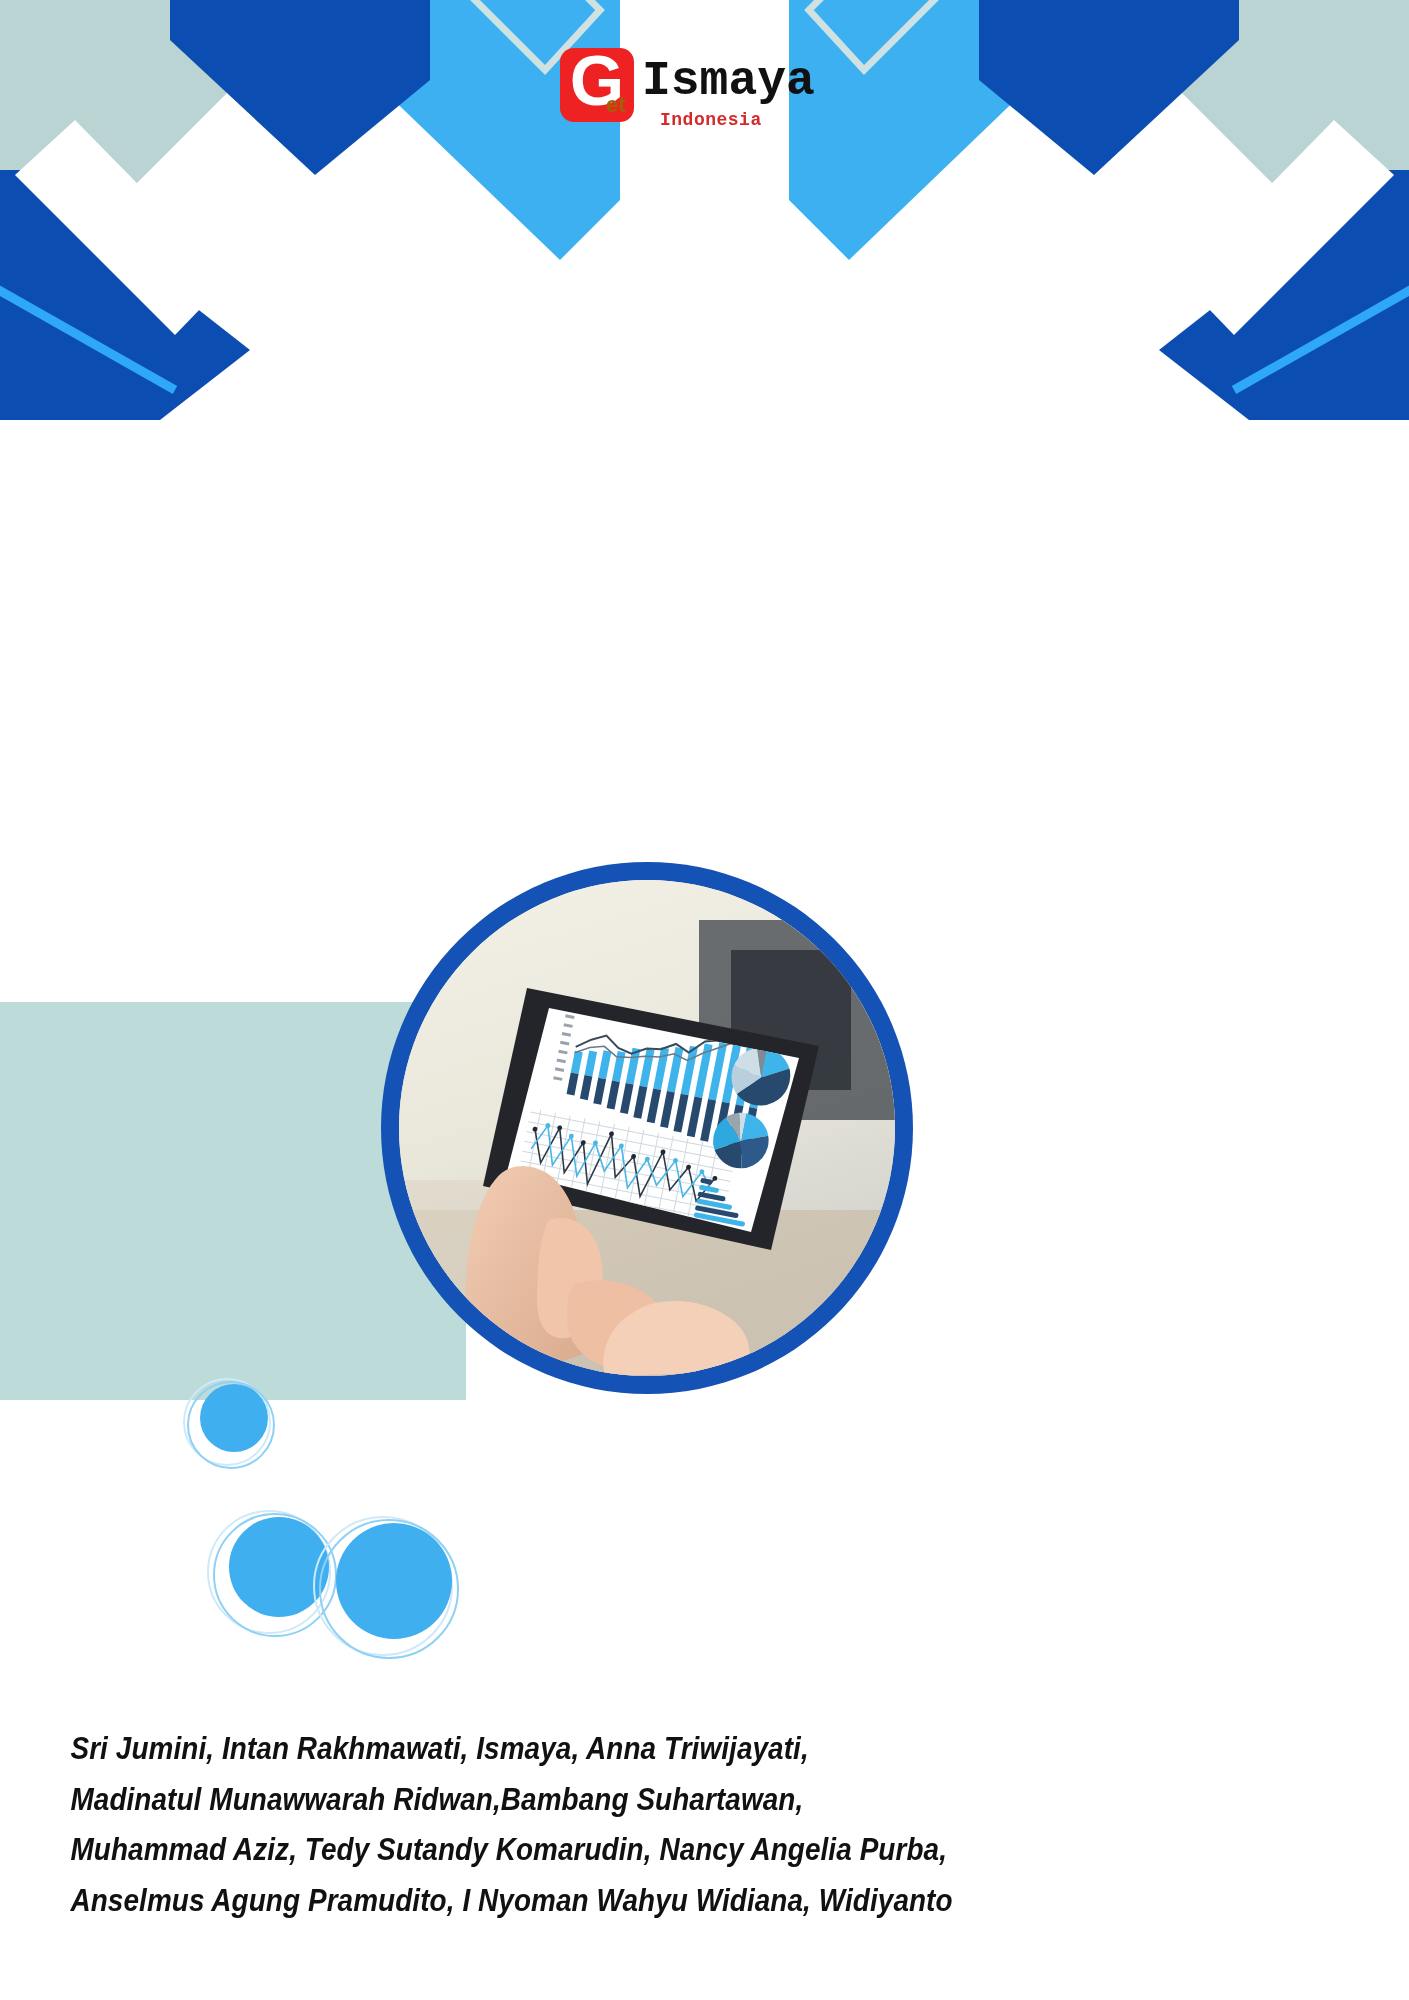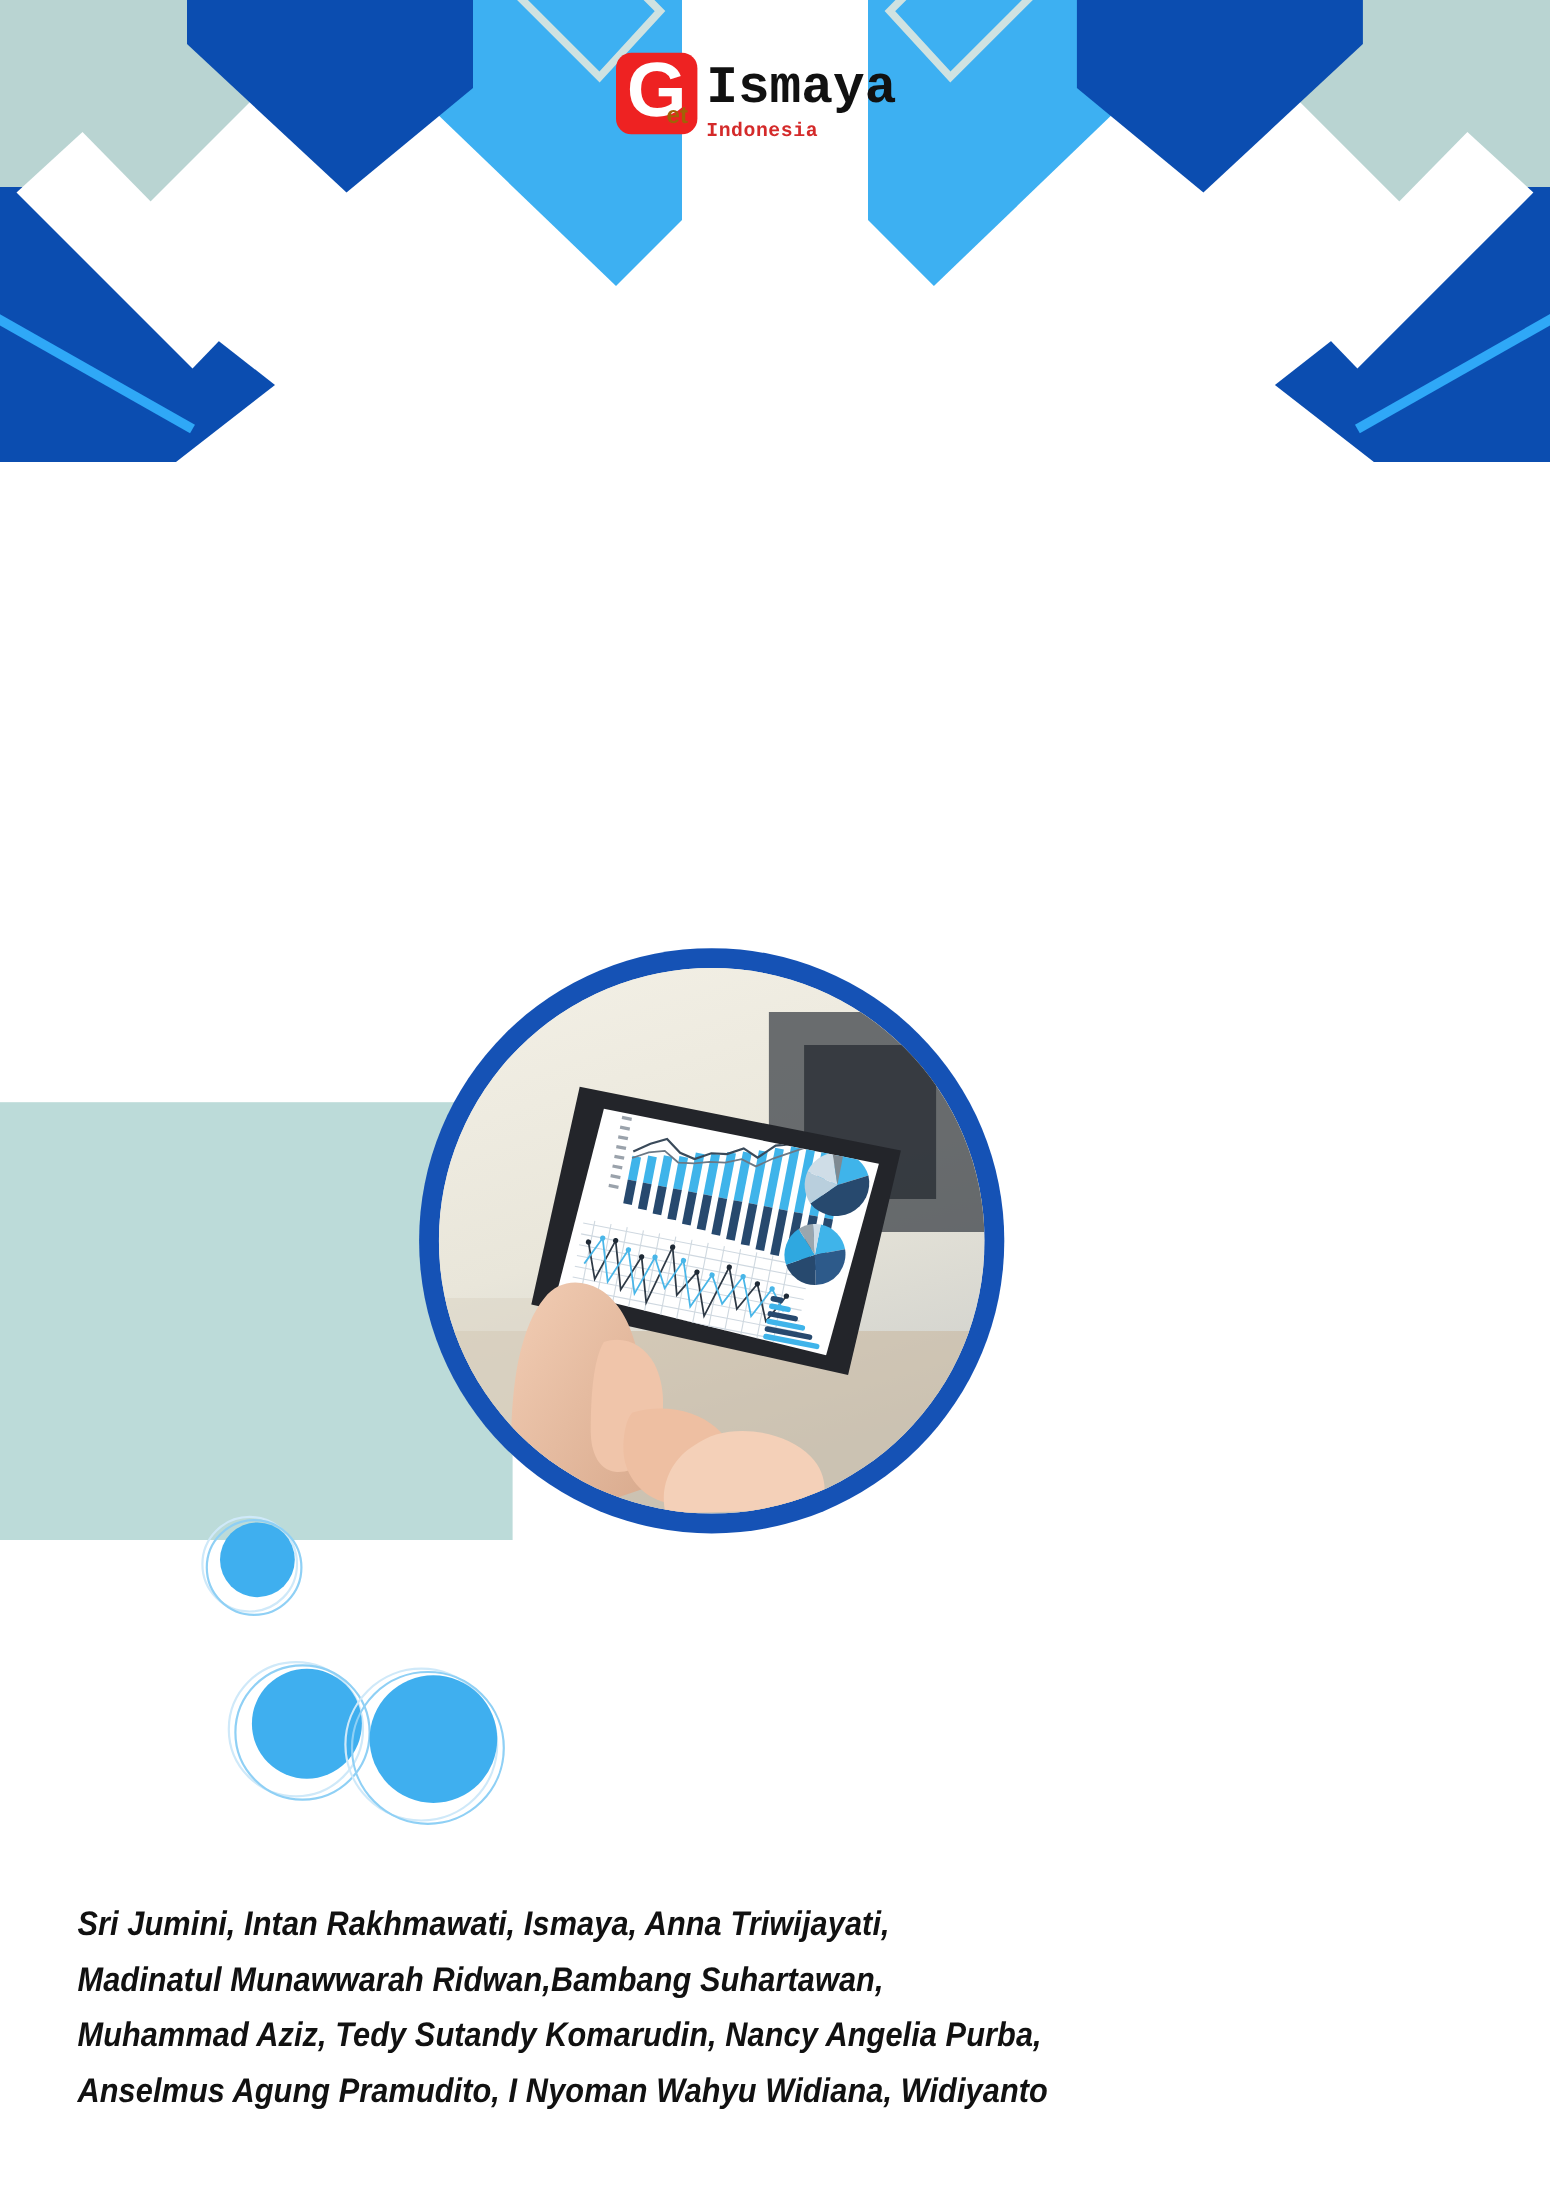--- a/index.html
+++ b/index.html
@@ -154,21 +154,21 @@
     position:absolute;
     left:82px;top:6px;
     font-family:"Liberation Mono", monospace;
     font-weight:700;
     font-size:48px;
     color:#111111;
     letter-spacing:0px;
   }
   .logo-indonesia{
     position:absolute;
-    left:82px;top:62px;
+    left:100px;top:62px;
     font-family:"Liberation Mono", monospace;
     font-weight:700;
     font-size:18px;
     color:#d42a2a;
     letter-spacing:.5px;
   }
 </style>
 </head>
 <body>
 

